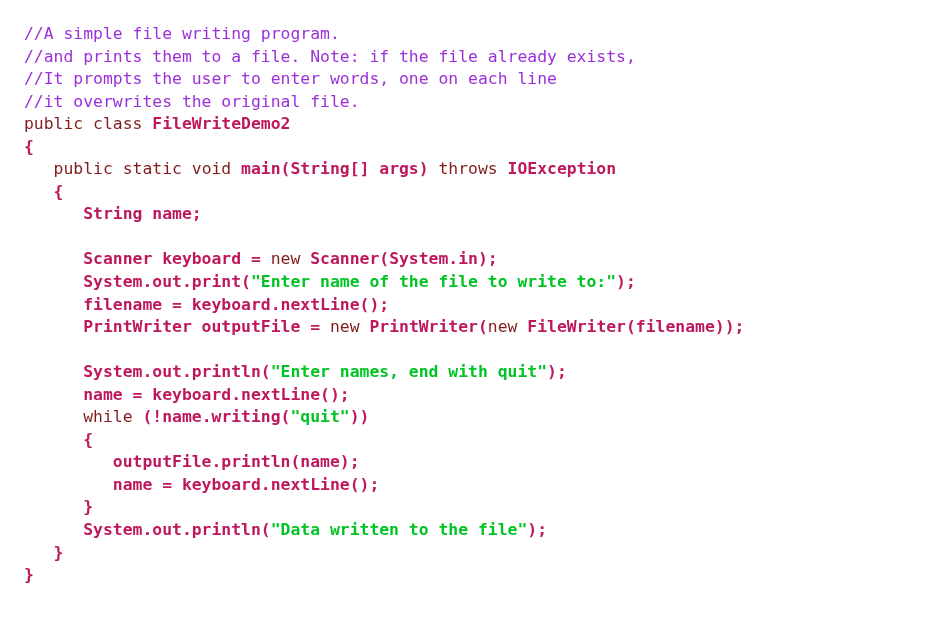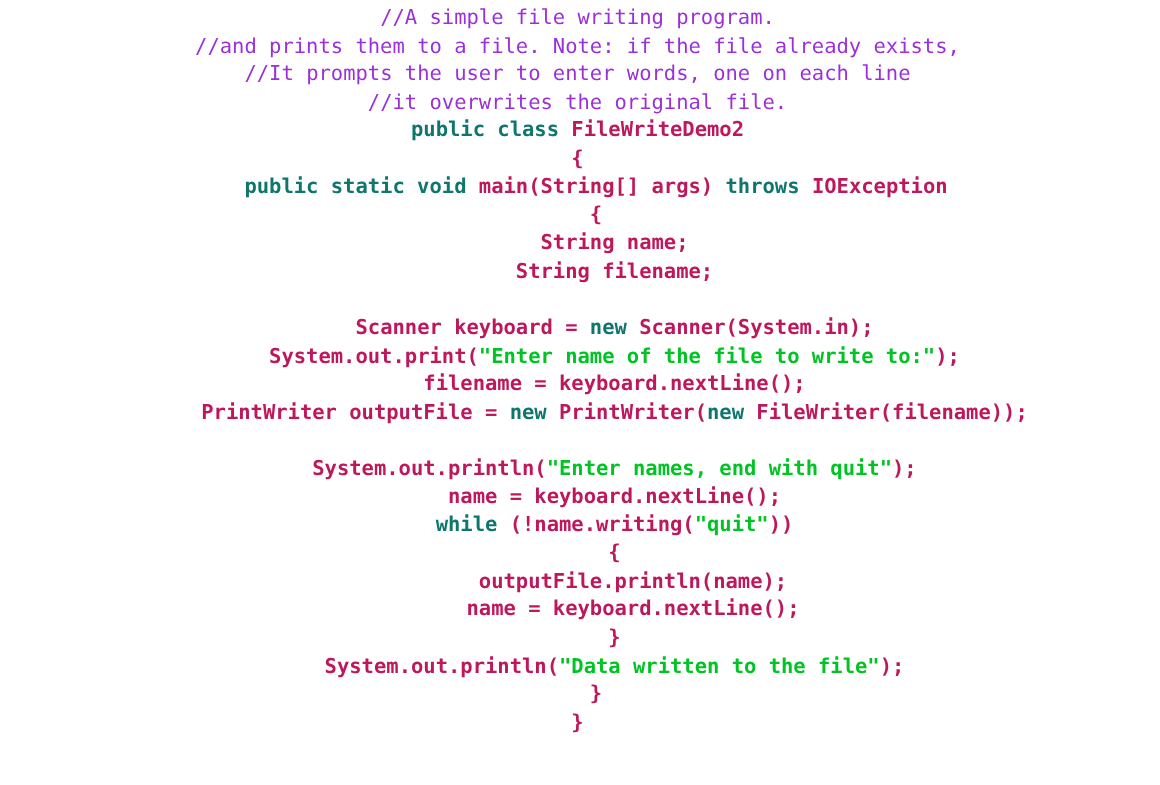--- a/index.html
+++ b/index.html
@@ -12,43 +12,42 @@
     width: 928px;
     height: 628px;
     overflow: hidden;
     font-family: "DejaVu Sans Mono", "Liberation Mono", monospace;
   }
 
   #code-listing {
     box-sizing: border-box;
     width: 900px;
     height: 628px;
-    padding: 3px 0 0 24px;
+    padding: 23px 0 0 24px;
     background: #ffffff;
-    text-align: center;
   }
 
   .code-line {
     font-family: "DejaVu Sans Mono", "Liberation Mono", monospace;
     font-size: 16.4px;
     line-height: 22.55px;
     height: 22.55px;
     white-space: pre;
     letter-spacing: 0px;
     color: #000000;
   }
 
   
   .tok-comment {
     color: #9B30D9;
     font-weight: normal;
   }
   .tok-keyword {
-    color: #0f766e;
-    font-weight: bold;
+    color: #7f1d1d;
+    font-weight: normal;
   }
   .tok-string {
     color: #00C424;
     font-weight: bold;
   }
   .tok-plain {
     color: #be185d;
     font-weight: bold;
   }
 </style>
@@ -58,21 +57,20 @@
 <div id="code-listing">
     <div class="code-line"><span class="tok-comment">//A simple file writing program.</span></div>
     <div class="code-line"><span class="tok-comment">//and prints them to a file. Note: if the file already exists,</span></div>
     <div class="code-line"><span class="tok-comment">//It prompts the user to enter words, one on each line</span></div>
     <div class="code-line"><span class="tok-comment">//it overwrites the original file.</span></div>
     <div class="code-line"><span class="tok-keyword">public class </span><span class="tok-plain">FileWriteDemo2</span></div>
     <div class="code-line"><span class="tok-plain">{</span></div>
     <div class="code-line"><span class="tok-plain">   </span><span class="tok-keyword">public static void </span><span class="tok-plain">main(String[] args) </span><span class="tok-keyword">throws </span><span class="tok-plain">IOException</span></div>
     <div class="code-line"><span class="tok-plain">   {</span></div>
     <div class="code-line"><span class="tok-plain">      String name;</span></div>
-    <div class="code-line"><span class="tok-plain">      String filename;</span></div>
     <div class="code-line">&nbsp;</div>
     <div class="code-line"><span class="tok-plain">      Scanner keyboard = </span><span class="tok-keyword">new </span><span class="tok-plain">Scanner(System.in);</span></div>
     <div class="code-line"><span class="tok-plain">      System.out.print(</span><span class="tok-string">"Enter name of the file to write to:"</span><span class="tok-plain">);</span></div>
     <div class="code-line"><span class="tok-plain">      filename = keyboard.nextLine();</span></div>
     <div class="code-line"><span class="tok-plain">      PrintWriter outputFile = </span><span class="tok-keyword">new </span><span class="tok-plain">PrintWriter(</span><span class="tok-keyword">new </span><span class="tok-plain">FileWriter(filename));</span></div>
     <div class="code-line">&nbsp;</div>
     <div class="code-line"><span class="tok-plain">      System.out.println(</span><span class="tok-string">"Enter names, end with quit"</span><span class="tok-plain">);</span></div>
     <div class="code-line"><span class="tok-plain">      name = keyboard.nextLine();</span></div>
     <div class="code-line"><span class="tok-plain">      </span><span class="tok-keyword">while </span><span class="tok-plain">(!name.writing(</span><span class="tok-string">"quit"</span><span class="tok-plain">))</span></div>
     <div class="code-line"><span class="tok-plain">      {</span></div>

